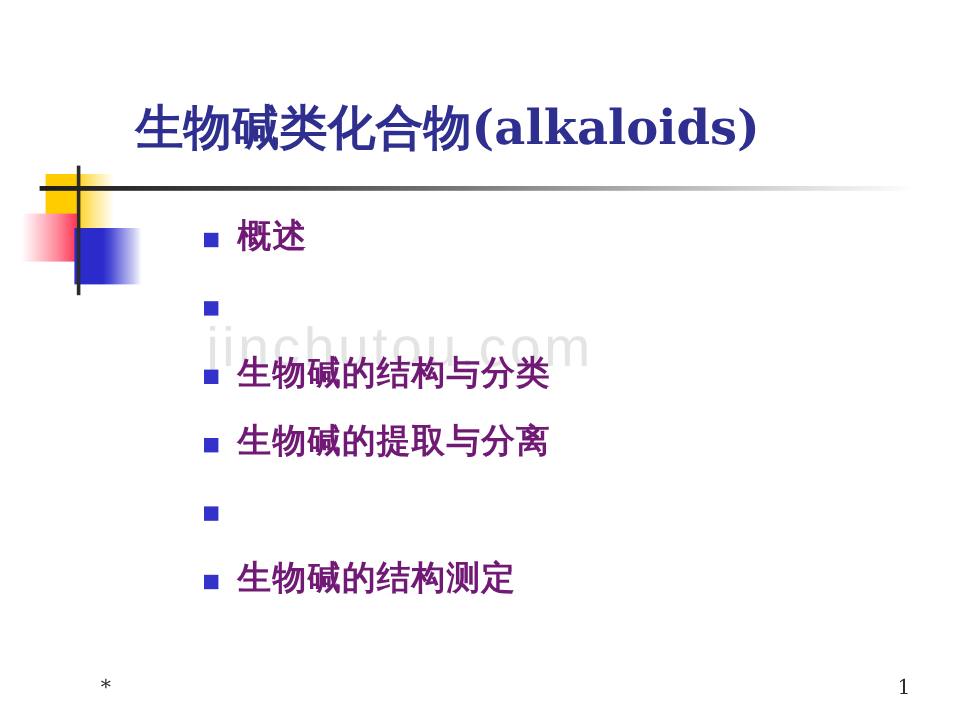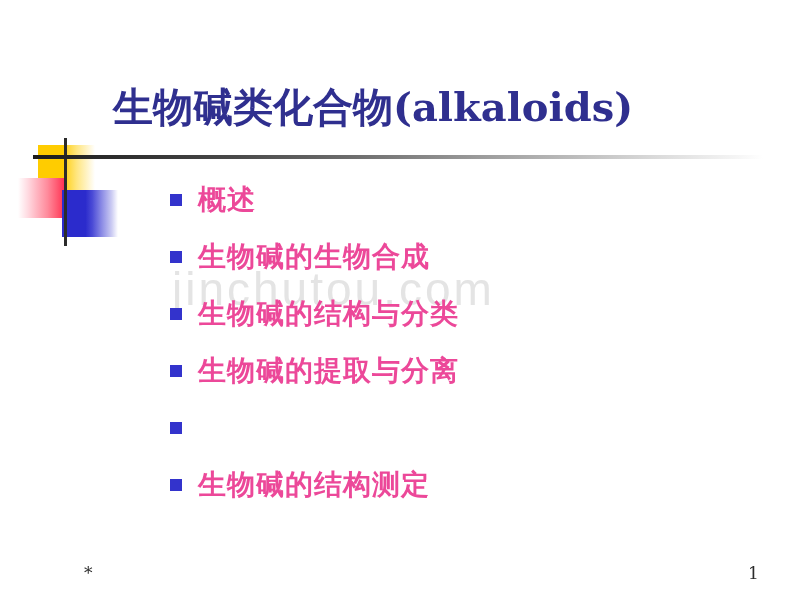--- a/index.html
+++ b/index.html
@@ -121,24 +121,24 @@
     left: 2px;
     top: 11px;
     width: 12px;
     height: 12px;
     background: #3333cc;
   }
   .bullet-text {
     position: absolute;
     left: 30px;
     top: 0px;
-    font-family: Liberation Sans, sans-serif;
+    font-family: Liberation Mono, monospace;
     font-size: 28px;
     font-weight: bold;
-    color: #ec4899;
+    color: #701a75;
     white-space: nowrap;
     line-height: 1.18;
     letter-spacing: 1px;
   }
 
   
   .footer-text {
     position: absolute;
     font-family: "DejaVu Serif", "Liberation Serif", serif;
     font-size: 17px;
@@ -172,21 +172,20 @@
 
   <div id="bullets">
 
     <div class="bullet-row">
       <span class="bullet-marker"></span>
       <span class="bullet-text">概述</span>
     </div>
 
     <div class="bullet-row">
       <span class="bullet-marker"></span>
-      <span class="bullet-text">生物碱的生物合成</span>
     </div>
 
     <div class="bullet-row">
       <span class="bullet-marker"></span>
       <span class="bullet-text">生物碱的结构与分类</span>
     </div>
 
     <div class="bullet-row">
       <span class="bullet-marker"></span>
       <span class="bullet-text">生物碱的提取与分离</span>

